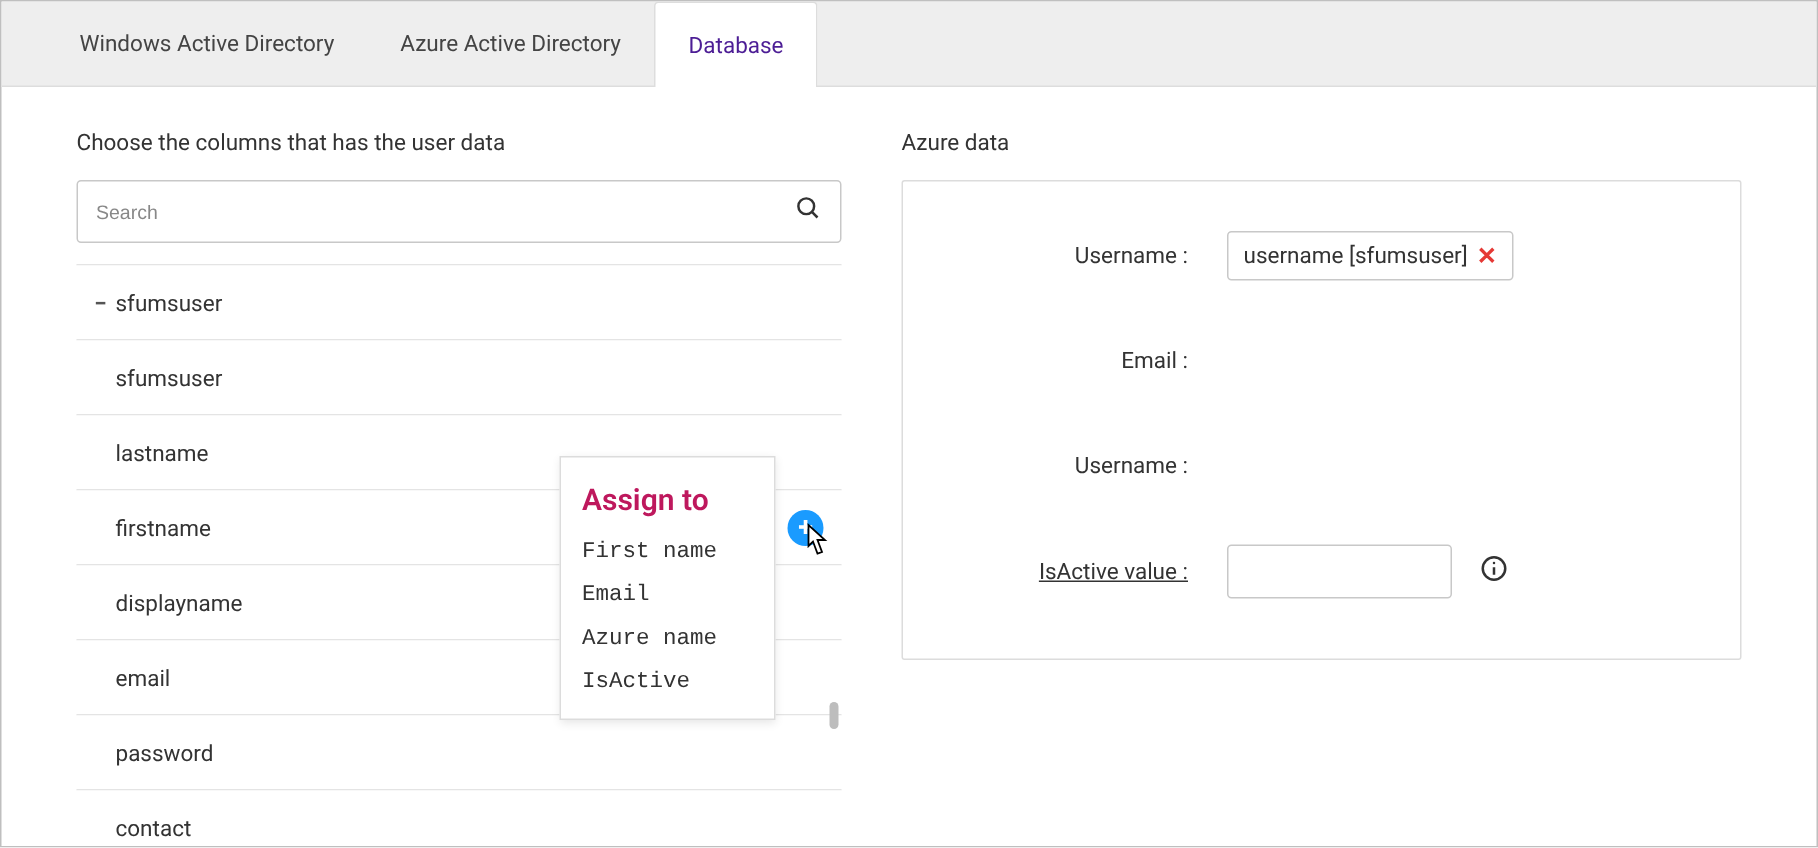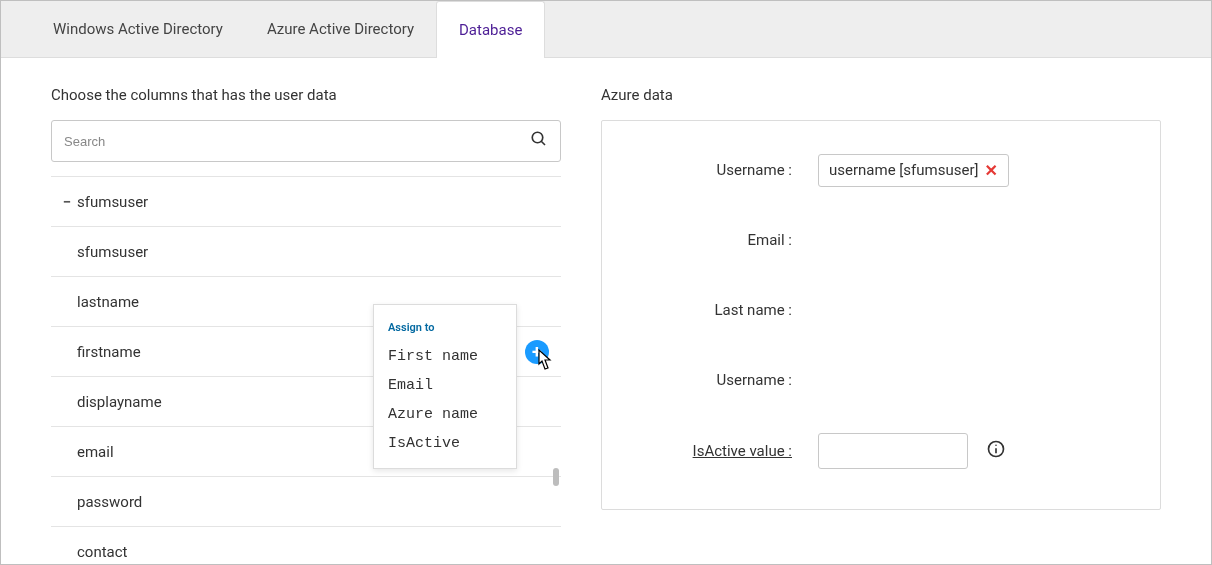--- a/index.html
+++ b/index.html
@@ -135,22 +135,22 @@
     width: 144px;
     background: #fff;
     border: 1px solid #dcdcdc;
     box-shadow: 0 2px 6px rgba(0,0,0,0.1);
     z-index: 10;
     padding: 10px 0;
   }
   .assign-popup .popup-title {
     font-weight: 600;
     padding: 6px 14px 8px 14px;
-    font-size: 11px;
-    color: #0369a1;
+    font-size: 20px;
+    color: #be185d;
   }
   .assign-popup .popup-item {
     padding: 6px 14px;
     font-size: 15px;
     color: #333;
     cursor: pointer;
     font-family: Liberation Mono, monospace;
   }
   .scrollbar-thumb {
     position: absolute;
@@ -299,23 +299,20 @@
             <span>username [sfumsuser]</span>
             <span class="remove-x">✕</span>
           </div>
         </div>
 
 
         <div class="field-row">
           <div class="field-label">Email :</div>
         </div>
 
-        <div class="field-row">
-          <div class="field-label">Last name :</div>
-        </div>
 
         <div class="field-row">
           <div class="field-label">Username :</div>
         </div>
 
         <div class="field-row">
           <div class="field-label">IsActive value :</div>
           <input class="small-input" type="text" style="">
           <span class="info-icon">
             <svg width="20" height="20" viewBox="0 0 24 24" fill="none" stroke="currentColor" stroke-width="2">

